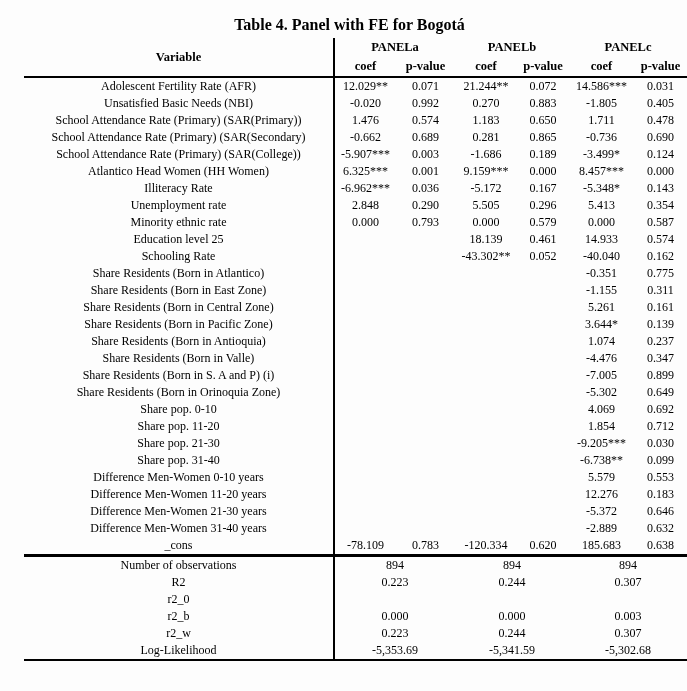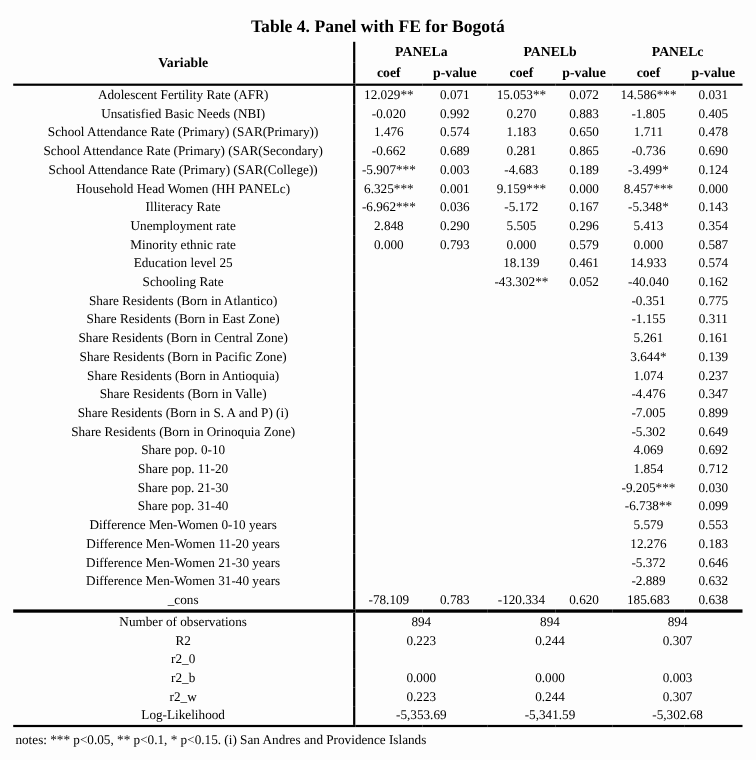--- a/index.html
+++ b/index.html
@@ -6,21 +6,21 @@
     margin: 0;
     padding: 0;
     background: #fdfdfd;
     width: 687px;
     height: 691px;
     color: #000;
     font-family: "Liberation Serif", serif;
     overflow: hidden;
   }
   .page {
-    padding: 10px 12px 0 12px;
+    padding: 10px 12px 0 24px;
   }
   .title {
     font-size: 16px;
     font-weight: bold;
     text-align: center;
     margin: 6px 0 4px 0;
   }
   table.fe-table {
     border-collapse: collapse;
     table-layout: fixed;
@@ -102,21 +102,21 @@
         <th data-name="p-value-header">p-value</th>
         <th data-name="coef-header">coef</th>
         <th data-name="p-value-header">p-value</th>
       </tr>
     </thead>
     <tbody data-name="coef-rows">
         <tr data-name="table-row">
           <td class="var" data-name="variable-label">Adolescent Fertility Rate (AFR)</td>
           <td class="num vline" data-name="coef-cell">12.029**</td>
           <td class="num" data-name="p-value-cell">0.071</td>
-          <td class="num" data-name="coef-cell">15.053**</td>
+          <td class="num" data-name="coef-cell">21.244**</td>
           <td class="num" data-name="p-value-cell">0.072</td>
           <td class="num" data-name="coef-cell">14.586***</td>
           <td class="num" data-name="p-value-cell">0.031</td>
         </tr>
         <tr data-name="table-row">
           <td class="var" data-name="variable-label">Unsatisfied Basic Needs (NBI)</td>
           <td class="num vline" data-name="coef-cell">-0.020</td>
           <td class="num" data-name="p-value-cell">0.992</td>
           <td class="num" data-name="coef-cell">0.270</td>
           <td class="num" data-name="p-value-cell">0.883</td>
@@ -138,27 +138,27 @@
           <td class="num" data-name="p-value-cell">0.689</td>
           <td class="num" data-name="coef-cell">0.281</td>
           <td class="num" data-name="p-value-cell">0.865</td>
           <td class="num" data-name="coef-cell">-0.736</td>
           <td class="num" data-name="p-value-cell">0.690</td>
         </tr>
         <tr data-name="table-row">
           <td class="var" data-name="variable-label">School Attendance Rate (Primary) (SAR(College))</td>
           <td class="num vline" data-name="coef-cell">-5.907***</td>
           <td class="num" data-name="p-value-cell">0.003</td>
-          <td class="num" data-name="coef-cell">-4.683</td>
+          <td class="num" data-name="coef-cell">-1.686</td>
           <td class="num" data-name="p-value-cell">0.189</td>
           <td class="num" data-name="coef-cell">-3.499*</td>
           <td class="num" data-name="p-value-cell">0.124</td>
         </tr>
         <tr data-name="table-row">
-          <td class="var" data-name="variable-label">Household Head Women (HH PANELc)</td>
+          <td class="var" data-name="variable-label">Atlantico Head Women (HH Women)</td>
           <td class="num vline" data-name="coef-cell">6.325***</td>
           <td class="num" data-name="p-value-cell">0.001</td>
           <td class="num" data-name="coef-cell">9.159***</td>
           <td class="num" data-name="p-value-cell">0.000</td>
           <td class="num" data-name="coef-cell">8.457***</td>
           <td class="num" data-name="p-value-cell">0.000</td>
         </tr>
         <tr data-name="table-row">
           <td class="var" data-name="variable-label">Illiteracy Rate</td>
           <td class="num vline" data-name="coef-cell">-6.962***</td>
@@ -391,14 +391,13 @@
         </tr>
         <tr data-name="summary-row">
           <td class="var" data-name="summary-label">Log-Likelihood</td>
           <td class="num vline" data-name="summary-value-cell" colspan="2">-5,353.69</td>
           <td class="num" data-name="summary-value-cell" colspan="2">-5,341.59</td>
           <td class="num" data-name="summary-value-cell" colspan="2">-5,302.68</td>
         </tr>
       </tbody>
   </table>
 
-  <p class="notes" data-name="table-notes">notes:  *** p&lt;0.05, ** p&lt;0.1, * p&lt;0.15. (i) San Andres and Providence Islands</p>
 </div>
 
 </body></html>

